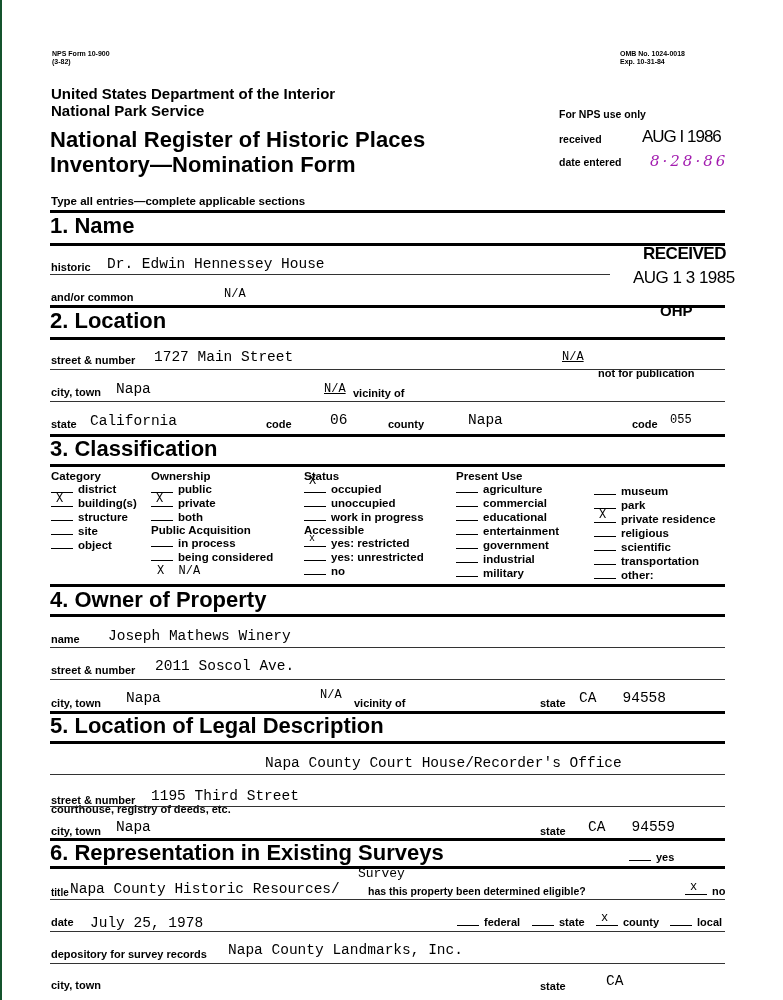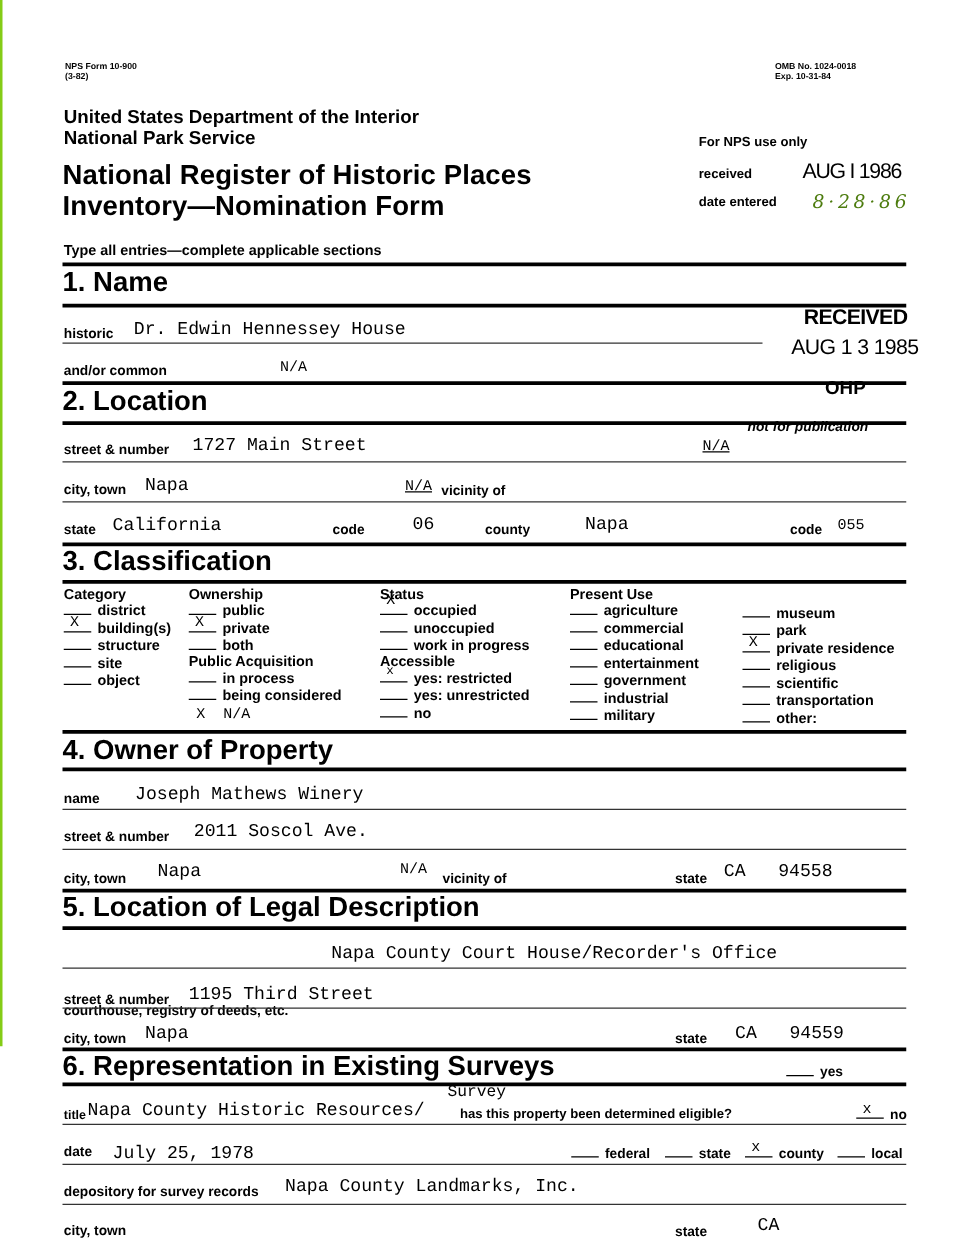--- a/index.html
+++ b/index.html
@@ -1,17 +1,17 @@
 <!DOCTYPE html>
 <html><head>
 <meta charset="utf-8">
 <style>
   html, body { margin: 0; padding: 0; background: #ffffff; }
   body { width: 783px; height: 1000px; position: relative; overflow: hidden; color: #000; }
-  .page { position: absolute; left: 0; top: 0; width: 783px; height: 837px; border-left: 2px solid #84cc16; box-sizing: border-box; }
+  .page { position: absolute; left: 0; top: 0; width: 783px; height: 1000px; border-left: 2px solid #14532d; box-sizing: border-box; }
   .sans { font-family: "Liberation Sans", sans-serif; }
   .mono { font-family: "Liberation Mono", monospace; }
   .abs { position: absolute; white-space: nowrap; }
   .tiny { font-size: 7px; font-weight: bold; line-height: 8px; }
   .dept { font-size: 15px; font-weight: bold; }
   .title { font-size: 22px; font-weight: bold; letter-spacing: 0.1px; }
   .instr { font-size: 11.5px; font-weight: bold; line-height: 13px; }
   .nps { font-size: 10.5px; font-weight: bold; }
   .hand { font-family: "Liberation Sans Narrow", "Liberation Sans", sans-serif; font-size: 17px; }
   .section { font-size: 22px; font-weight: bold; }
@@ -41,21 +41,21 @@
 
   <div class="abs sans title" style="left:48px;top:127px;">National Register of Historic Places</div>
   <div class="abs sans title" style="left:48px;top:152px;">Inventory—Nomination Form</div>
 
   <div class="abs sans instr" style="left:49px;top:195px;">Type all entries—complete applicable sections</div>
 
   <div class="abs sans nps" style="left:557px;top:108px;">For NPS use only</div>
   <div class="abs sans nps" style="left:557px;top:133px;">received</div>
   <div class="abs sans hand" style="left:640px;top:127px;letter-spacing:-1px;">AUG  I  1986</div>
   <div class="abs sans nps" style="left:557px;top:156px;">date entered</div>
-  <div class="abs" style="left:648px;top:152px;font-family:'DejaVu Serif',serif;font-size:15px;color:#4d7c0f;font-style:italic;letter-spacing:3px;">8·28·86</div>
+  <div class="abs" style="left:648px;top:152px;font-family:'DejaVu Serif',serif;font-size:15px;color:#a21caf;font-style:italic;letter-spacing:3px;">8·28·86</div>
 
   <div class="rule thick" style="top:210px;"></div>
 
   <div class="abs sans section" style="left:48px;top:213px;">1.  Name</div>
   <div class="rule thick" style="top:243px;"></div>
 
   <div class="abs sans lbl" style="left:49px;top:261px;">historic</div>
   <div class="abs mono val" style="left:105px;top:256px;">Dr. Edwin Hennessey House</div>
   <div class="rule thin" style="top:274px;width:560px;"></div>
 
@@ -66,21 +66,21 @@
   <div class="abs stamp" style="left:641px;top:244px;font-size:17px;letter-spacing:-0.5px;">RECEIVED</div>
   <div class="abs stamp" style="left:631px;top:268px;font-size:17px;font-weight:normal;letter-spacing:-0.5px;">AUG 1 3 1985</div>
   <div class="abs stamp" style="left:658px;top:302px;font-size:15px;">OHP</div>
 
   <div class="abs sans section" style="left:48px;top:308px;">2.  Location</div>
   <div class="rule thick" style="top:337px;"></div>
 
   <div class="abs sans lbl" style="left:49px;top:354px;">street &amp; number</div>
   <div class="abs mono val" style="left:152px;top:349px;">1727 Main Street</div>
   <div class="abs mono" style="left:560px;top:350px;font-size:12px;text-decoration:underline;">N/A</div>
-  <div class="abs sans lbl" style="left:596px;top:336px;font-style:italic;">not for publication</div>
+  <div class="abs sans lbl" style="left:596px;top:367px;">not for publication</div>
   <div class="rule thin" style="top:369px;"></div>
 
   <div class="abs sans lbl" style="left:49px;top:386px;">city, town</div>
   <div class="abs mono val" style="left:114px;top:381px;">Napa</div>
   <div class="abs mono" style="left:322px;top:382px;font-size:12px;text-decoration:underline;">N/A</div>
   <div class="abs sans lbl" style="left:351px;top:387px;">vicinity of</div>
   <div class="rule thin" style="top:401px;"></div>
 
   <div class="abs sans lbl" style="left:49px;top:418px;">state</div>
   <div class="abs mono val" style="left:88px;top:413px;">California</div>

